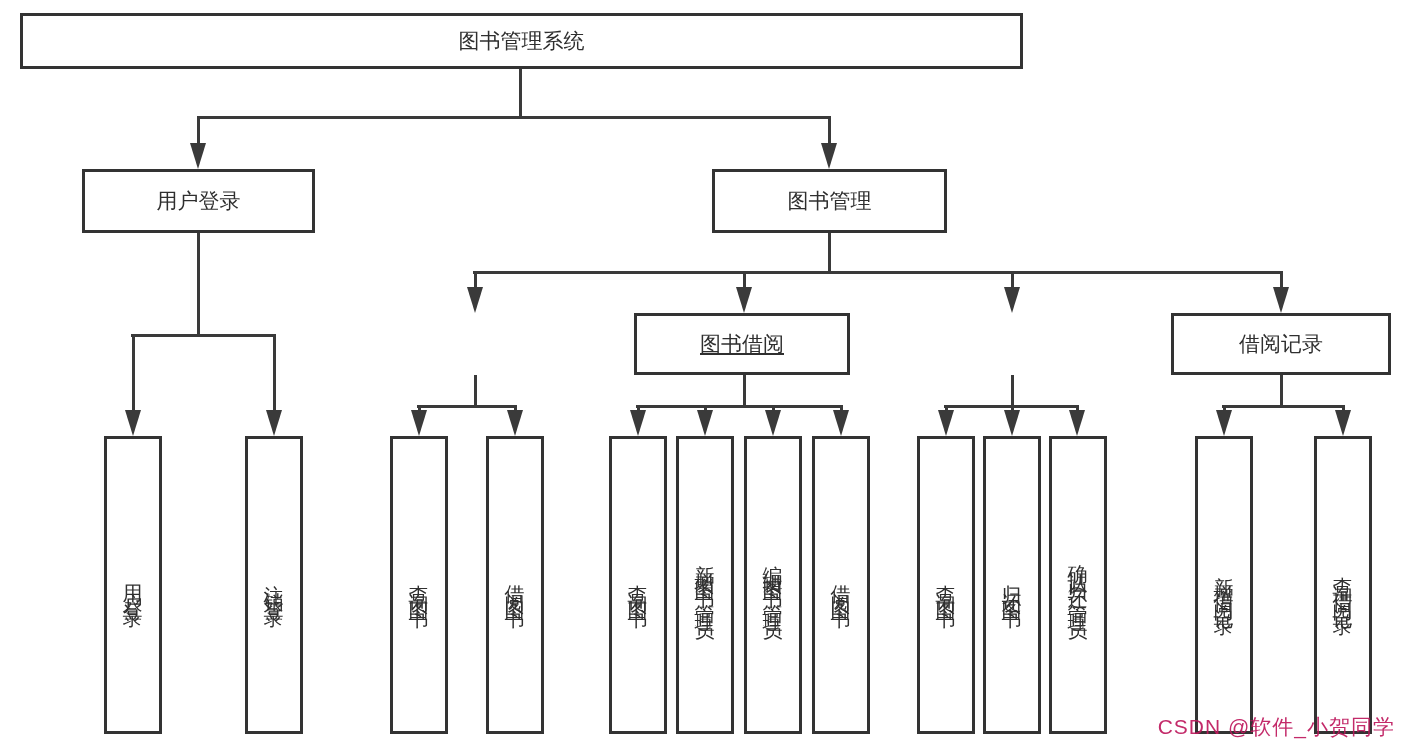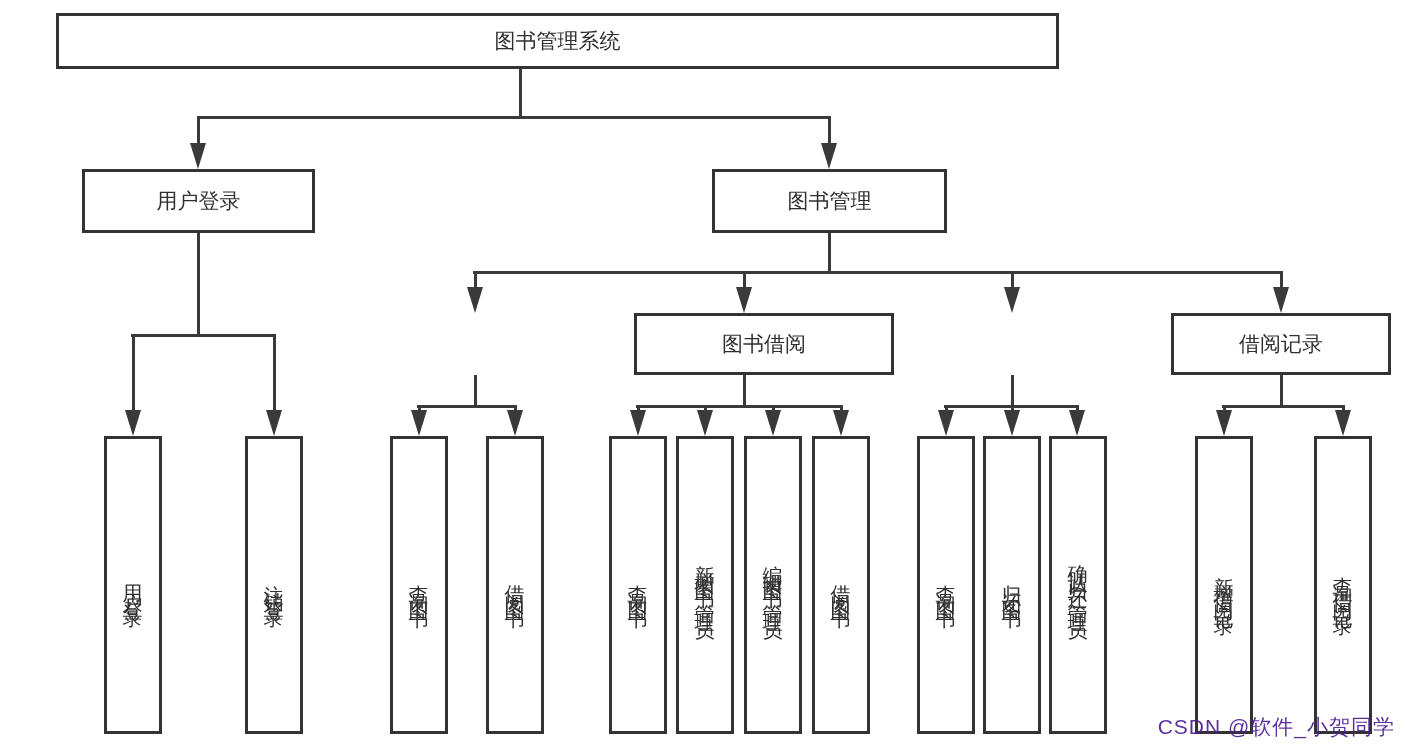--- a/index.html
+++ b/index.html
@@ -35,21 +35,21 @@
   .ah{
     position:absolute;width:0;height:0;
     border-left:8px solid transparent;
     border-right:8px solid transparent;
     border-top:26px solid #3a3a3a;
   }
   .watermark{
     position:absolute;
     right:10px;bottom:6px;
     font-size:21px;
-    color:#4c1d95;
+    color:#be185d;
     opacity:.92;
     z-index:10;
     letter-spacing:1px;
   }
 </style>
 </head>
 <body>
 
 <div class="canvas">
 
@@ -107,28 +107,28 @@
   <div class="vline" style="left:1076px;top:405px;height:8px;"></div>
   <div class="ah" style="left:1069px;top:410px;"></div>
 
   <div class="vline" style="left:1280px;top:375px;height:33px;"></div>
   <div class="hline" style="left:1222px;top:405px;width:123px;"></div>
   <div class="vline" style="left:1223px;top:405px;height:8px;"></div>
   <div class="ah" style="left:1216px;top:410px;"></div>
   <div class="vline" style="left:1342px;top:405px;height:8px;"></div>
   <div class="ah" style="left:1335px;top:410px;"></div>
 
-  <div class="box root" style="left:20px;top:13px;width:1003px;height:56px;margin-left:36px;">图书管理系统</div>
+  <div class="box root" style="left:20px;top:13px;width:1003px;height:56px;">图书管理系统</div>
 
   <div class="box" style="left:82px;top:169px;width:233px;height:64px;">用户登录</div>
 
   <div class="box" style="left:712px;top:169px;width:235px;height:64px;font-family:Liberation Mono, monospace;">图书管理</div>
 
 
-  <div class="box" style="left:634px;top:313px;width:260px;height:62px;">图书借阅</div>
+  <div class="box" style="left:634px;top:313px;width:216px;height:62px;text-decoration:underline;">图书借阅</div>
 
 
   <div class="box" style="left:1171px;top:313px;width:220px;height:62px;">借阅记录</div>
 
   <div class="box leaf" style="left:104px;top:436px;width:58px;height:298px;">用户登录</div>
 
   <div class="box leaf" style="left:245px;top:436px;width:58px;height:298px;">注销登录</div>
 
   <div class="box leaf" style="left:390px;top:436px;width:58px;height:298px;">查询图书</div>
 

